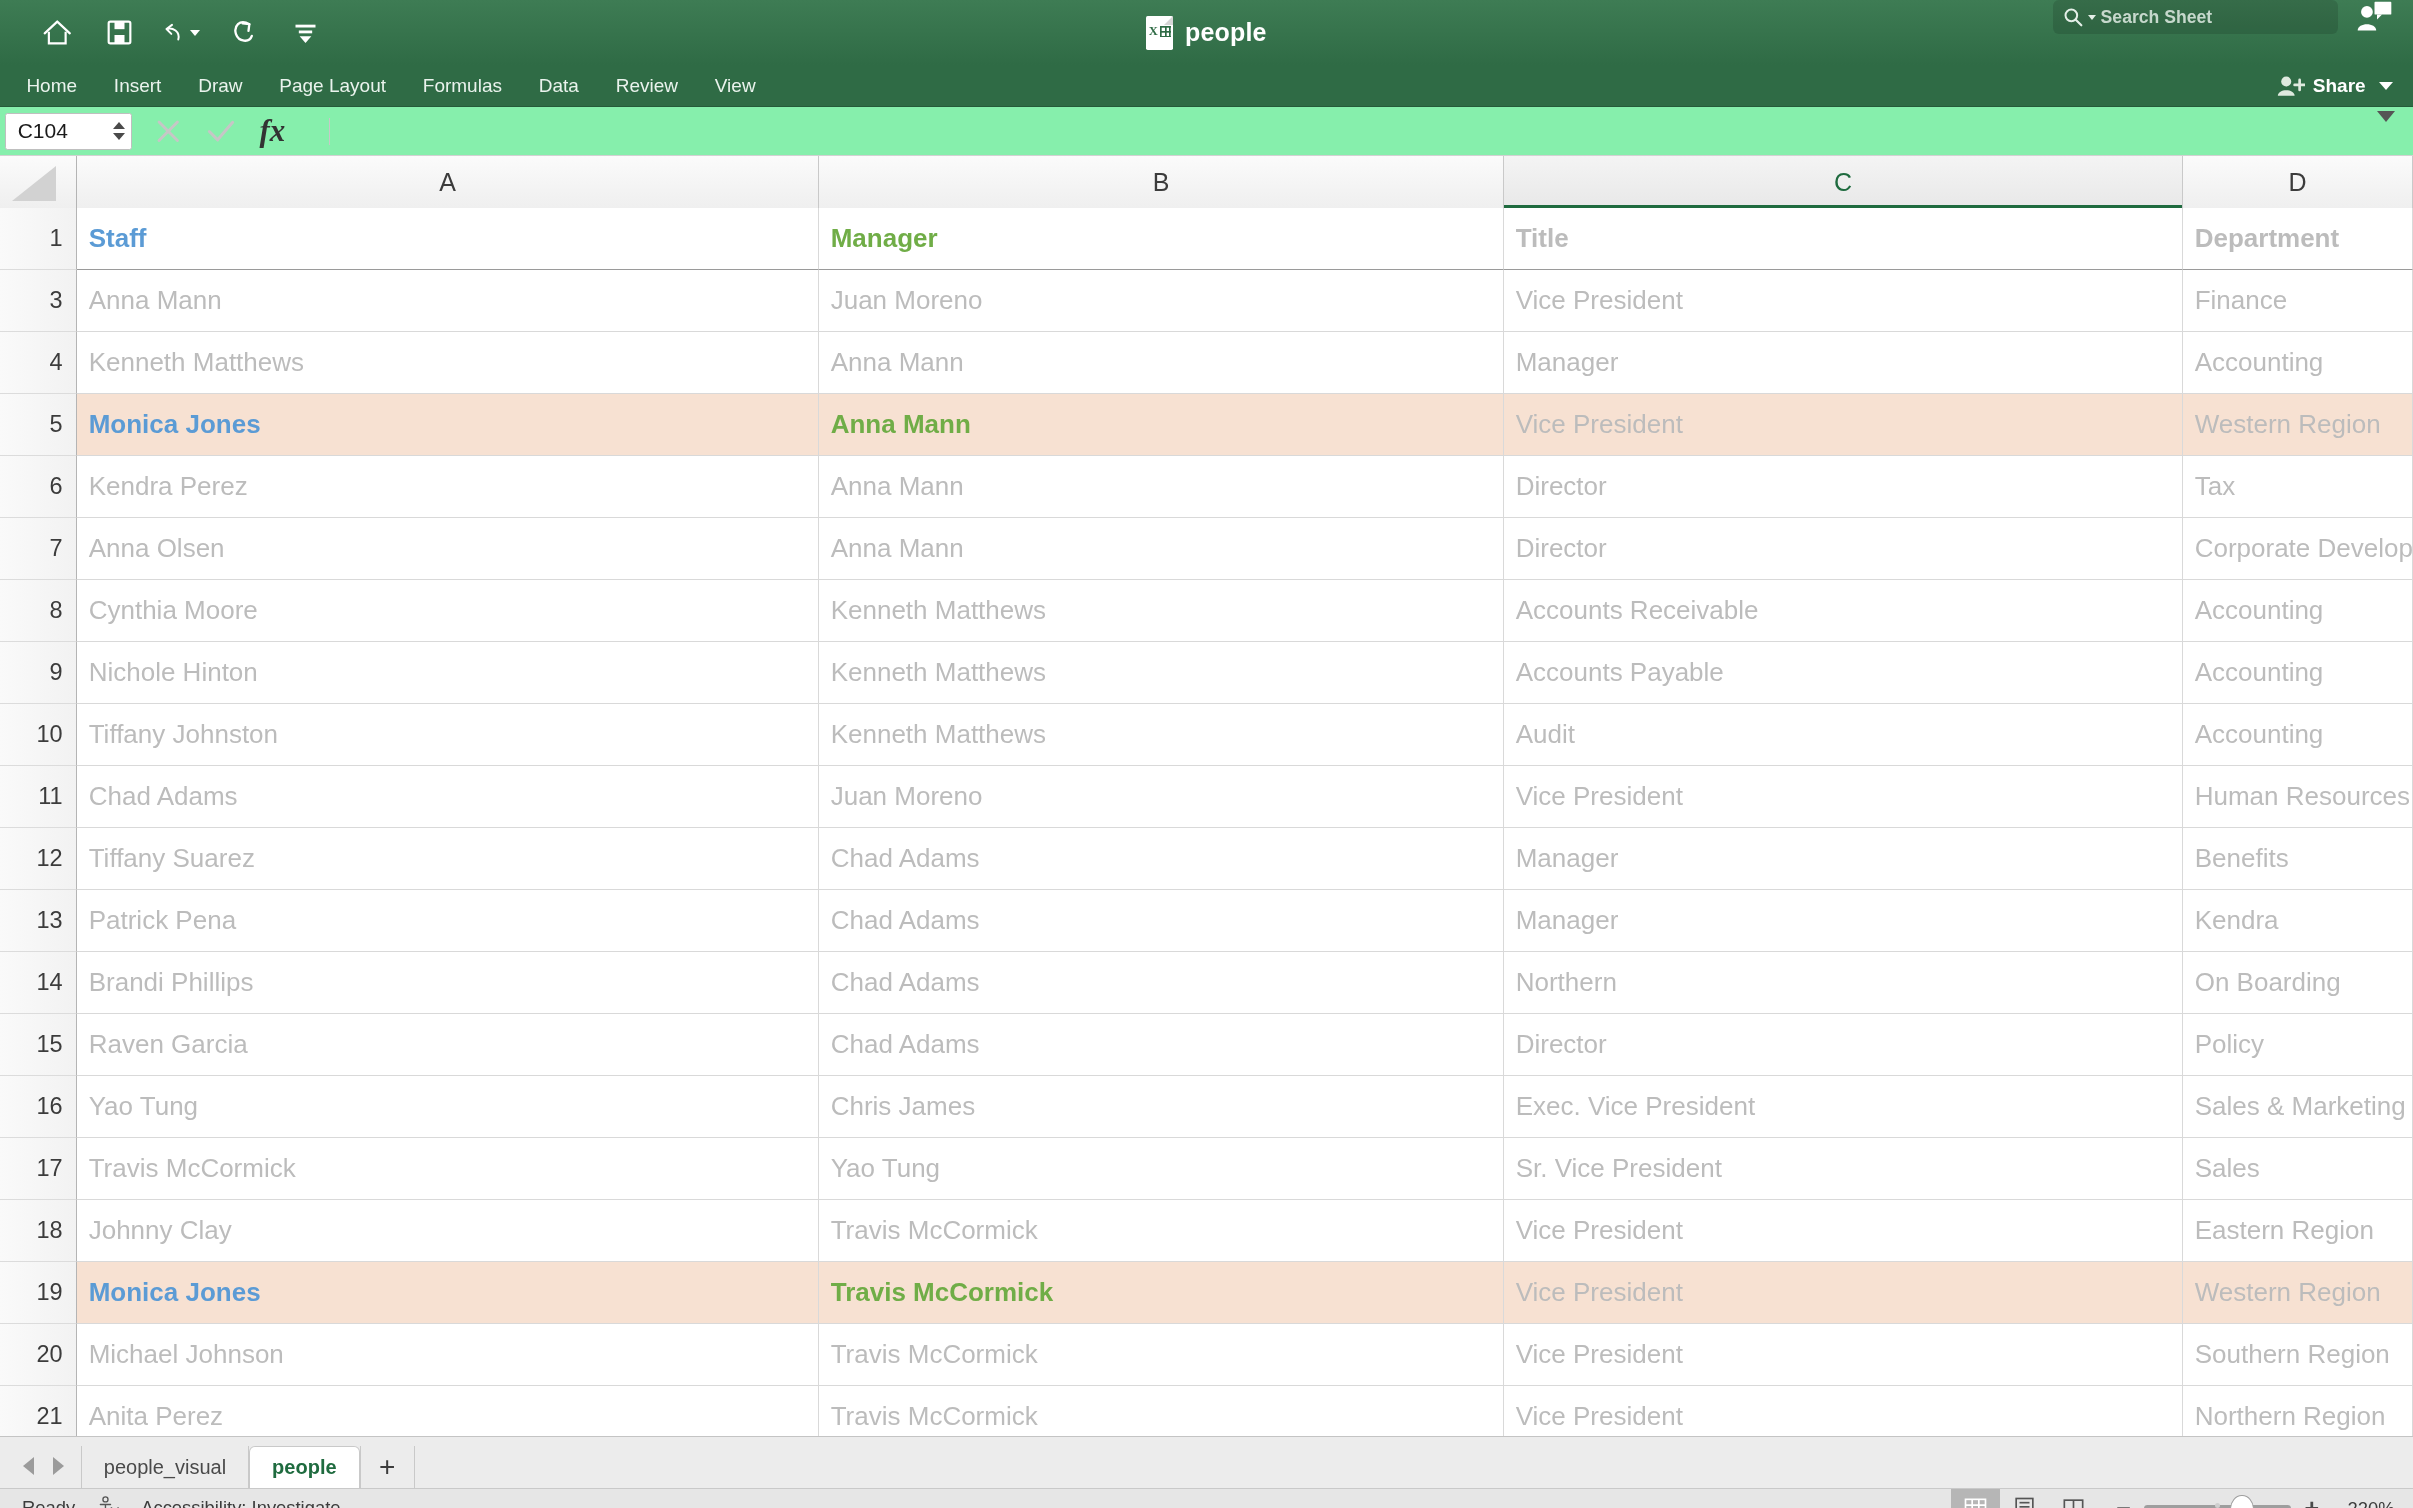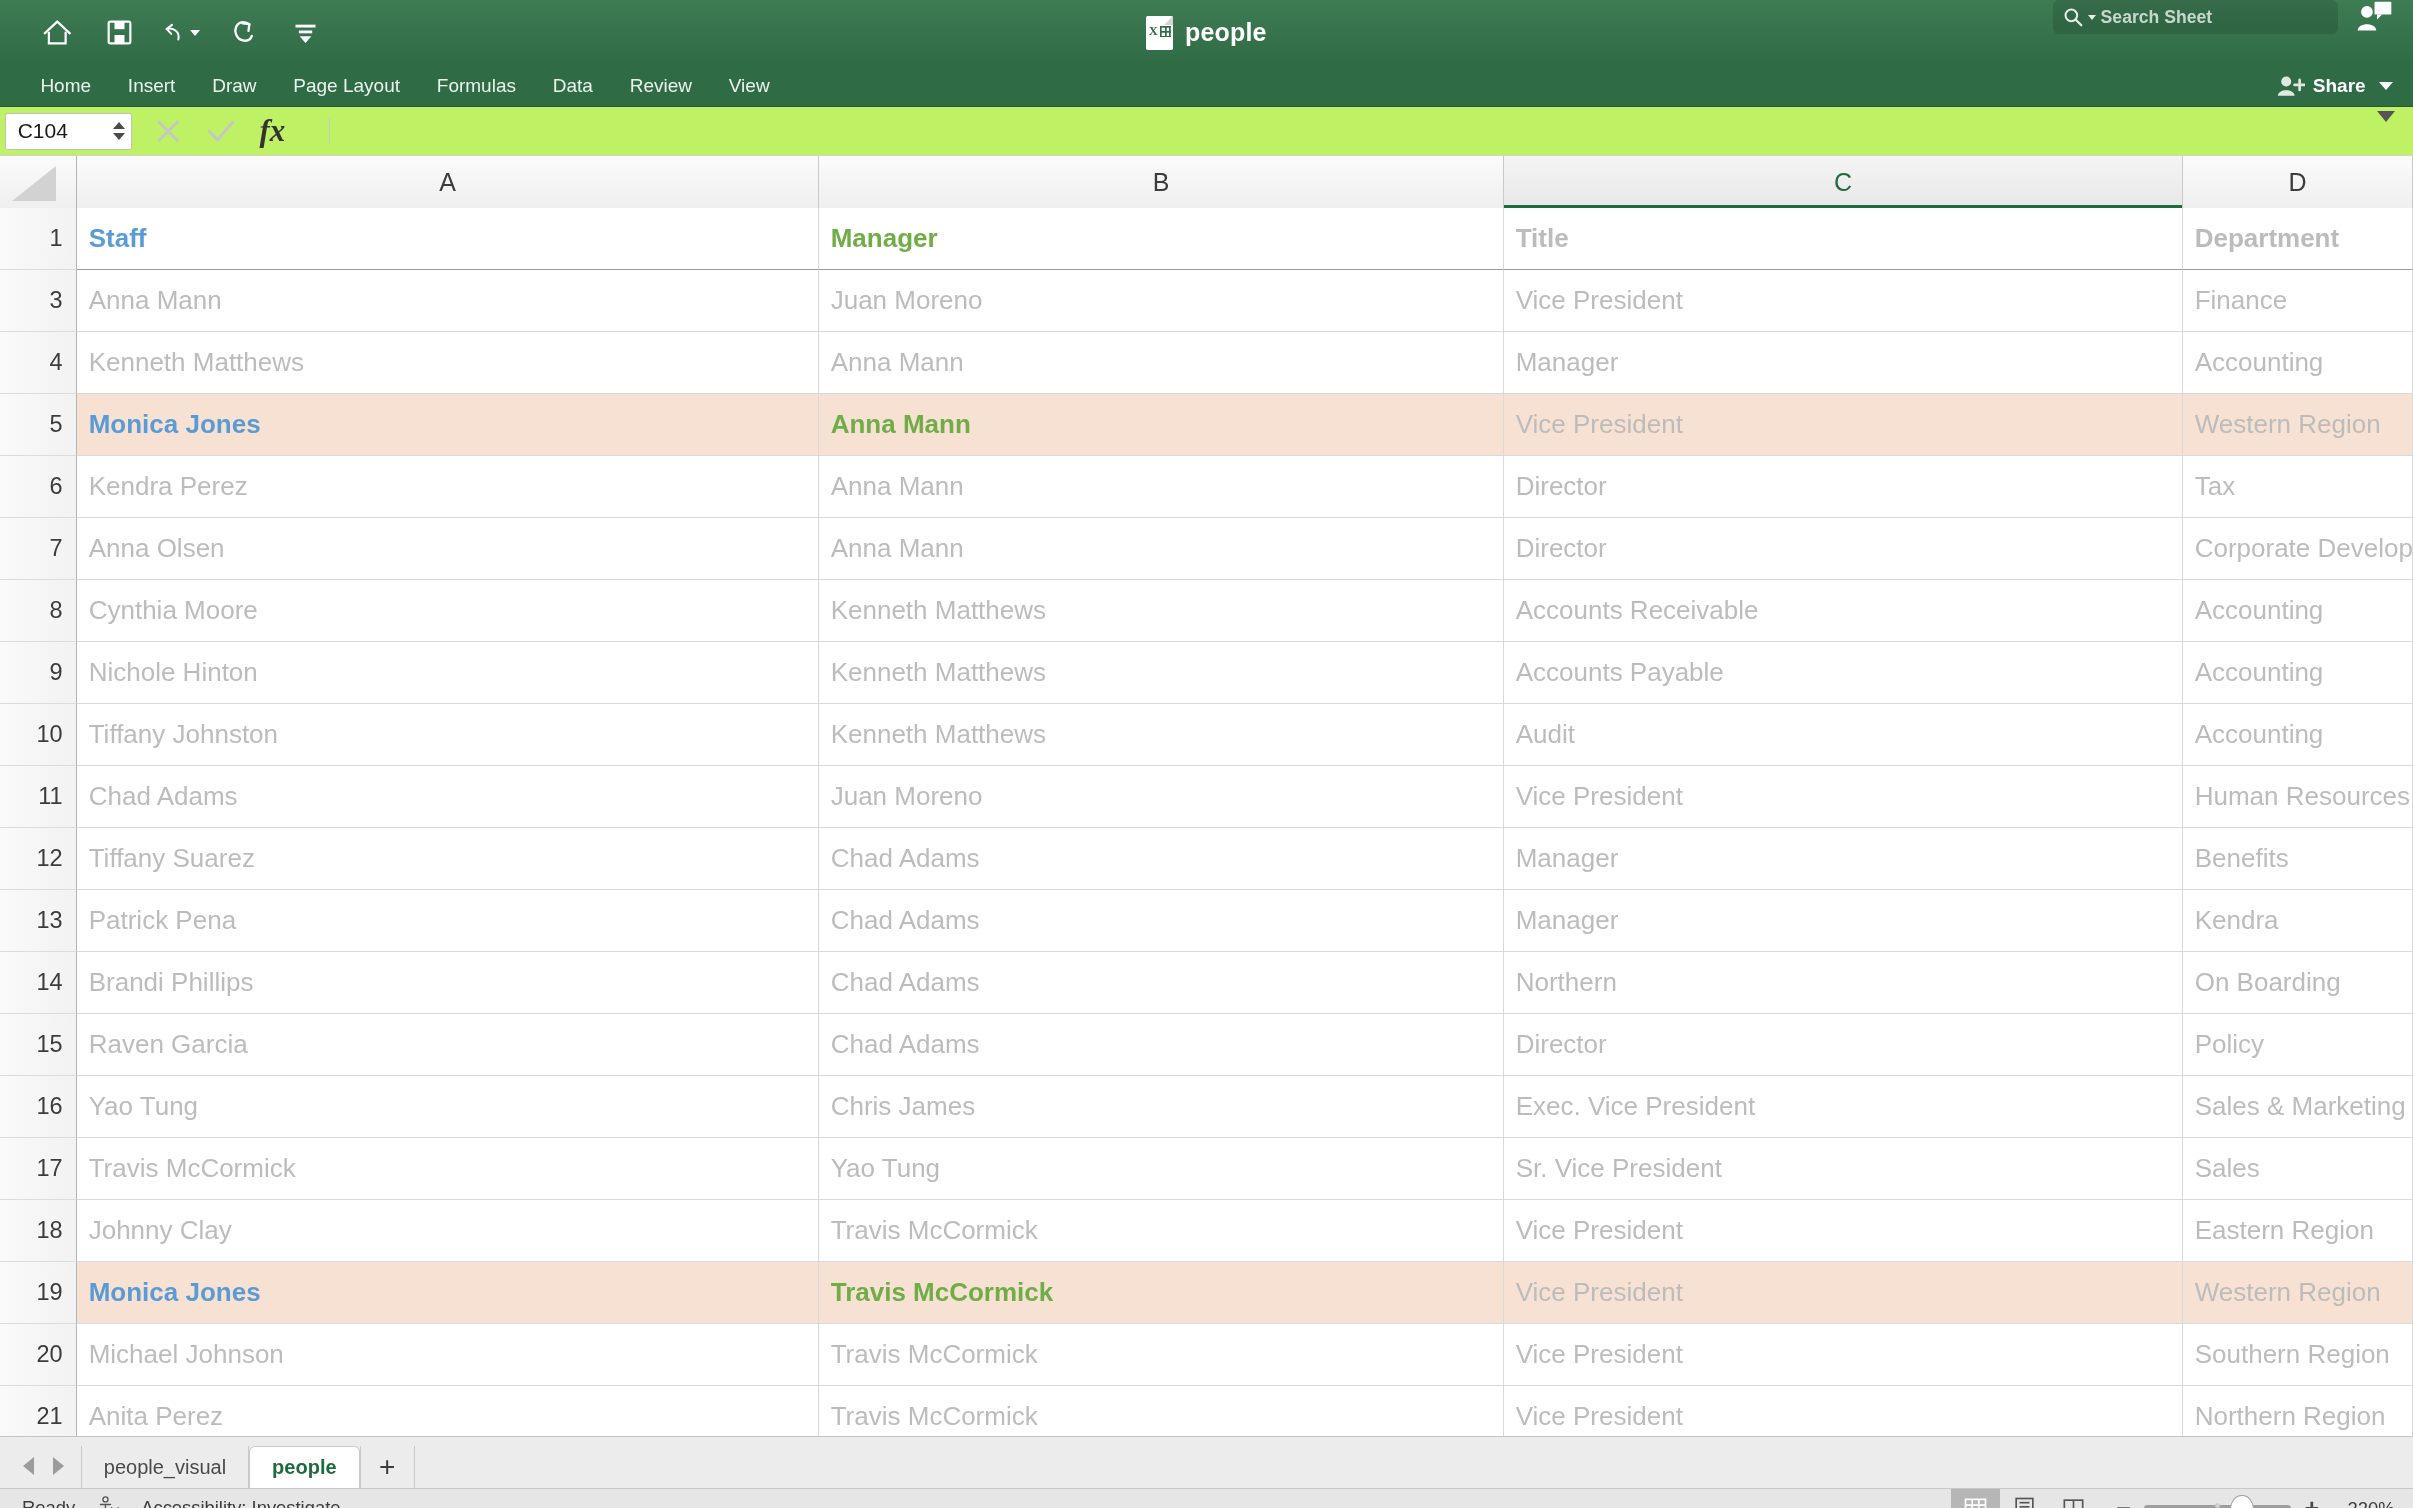--- a/index.html
+++ b/index.html
@@ -89,21 +89,21 @@
   }
 
   
   .ribbon {
     height: 42px;
     background: #2f6b45;
     display: flex; align-items: center;
     position: relative;
     border-bottom: 0.8px solid #255a39;
   }
-  .ribbon-tabs { display: flex; align-items: center; gap: 0; padding-left: 22px; }
+  .ribbon-tabs { display: flex; align-items: center; gap: 0; padding-left: 8px; }
   .rtab {
     color: #eaf3ed; font-size: 19px;
     padding: 0 18.4px; line-height: 42px;
     white-space: nowrap;
   }
   .ribbon-right {
     position: absolute; right: 20px; top: 0; height: 42px;
     display: flex; align-items: center; gap: 13.4px;
   }
   .share-btn {
@@ -113,21 +113,21 @@
   .chev-dn {
     width: 0; height: 0;
     border-left: 7.5px solid transparent;
     border-right: 7.5px solid transparent;
     border-top: 8.4px solid #ffffff;
   }
 
   
   .formulabar {
     height: 49px;
-    background: #bef264;
+    background: #86efac;
     display: flex; align-items: center;
     border-bottom: 0.8px solid #d2d2d2;
     position: relative;
   }
   .namebox {
     width: 127px; height: 37px; margin-left: 5px;
     border: 0.8px solid #bfbfbf; border-radius: 2.5px;
     background: #fff;
     display: flex; align-items: center; justify-content: space-between;
     padding: 0 5.9px 0 11.7px;

